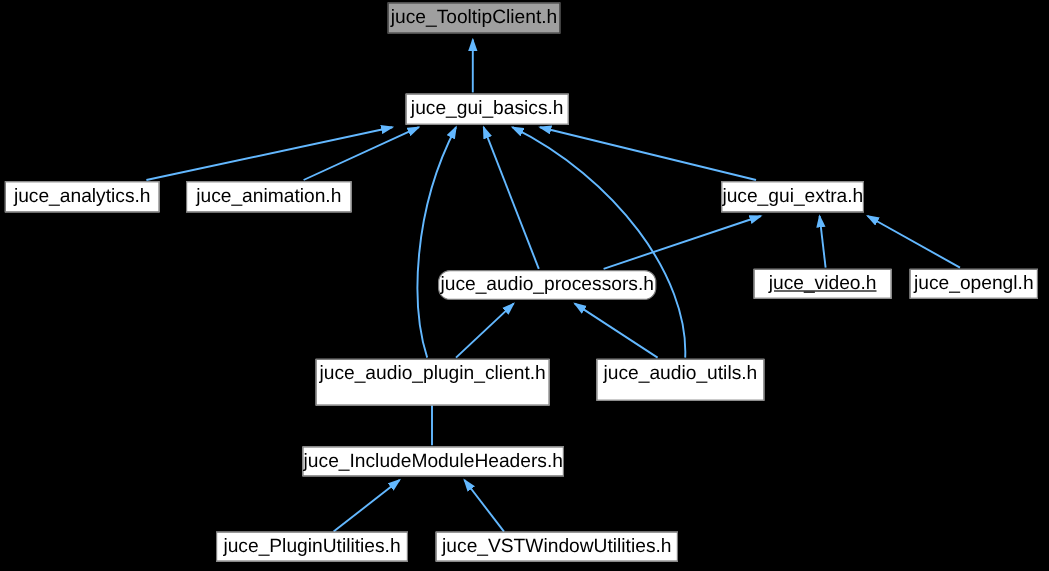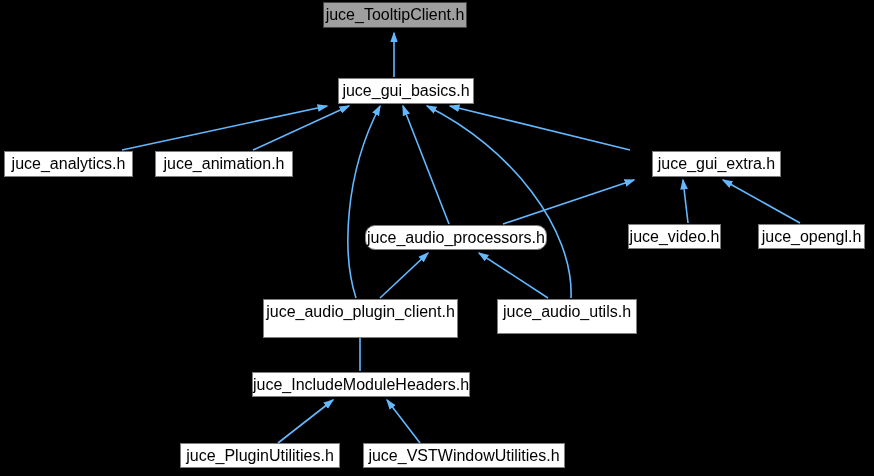--- a/index.html
+++ b/index.html
@@ -58,25 +58,25 @@
   </svg>
 
   <div class="node highlight" style="left:323px;top:2px;width:144px;height:26px;">juce_TooltipClient.h</div>
 
   <div class="node" style="left:338px;top:78px;width:136px;height:26px;">juce_gui_basics.h</div>
 
   <div class="node" style="left:4px;top:151px;width:129px;height:26px;">juce_analytics.h</div>
 
   <div class="node" style="left:155px;top:151px;width:138px;height:26px;">juce_animation.h</div>
 
-  <div class="node" style="left:652px;top:151px;width:129px;height:26px;">juce_gui_extra.h</div>
+  <div class="node" style="left:601px;top:151px;width:119px;height:26px;">juce_gui_extra.h</div>
 
   <div class="node" style="left:365px;top:225px;width:182px;height:25px;border-radius:10px;">juce_audio_processors.h</div>
 
-  <div class="node" style="left:628px;top:224px;width:93px;height:25px;">juce_video.h</div>
+  <div class="node" style="left:628px;top:224px;width:115px;height:25px;text-decoration:underline;">juce_video.h</div>
 
   <div class="node" style="left:758px;top:224px;width:107px;height:25px;">juce_opengl.h</div>
 
   <div class="node" style="left:263px;top:299px;width:195px;height:39px;">juce_audio_plugin_client.h</div>
 
   <div class="node" style="left:497px;top:299px;width:140px;height:35px;">juce_audio_utils.h</div>
 
   <div class="node" style="left:252px;top:372px;width:218px;height:25px;">juce_IncludeModuleHeaders.h</div>
 
   <div class="node" style="left:180px;top:443px;width:160px;height:25px;">juce_PluginUtilities.h</div>

